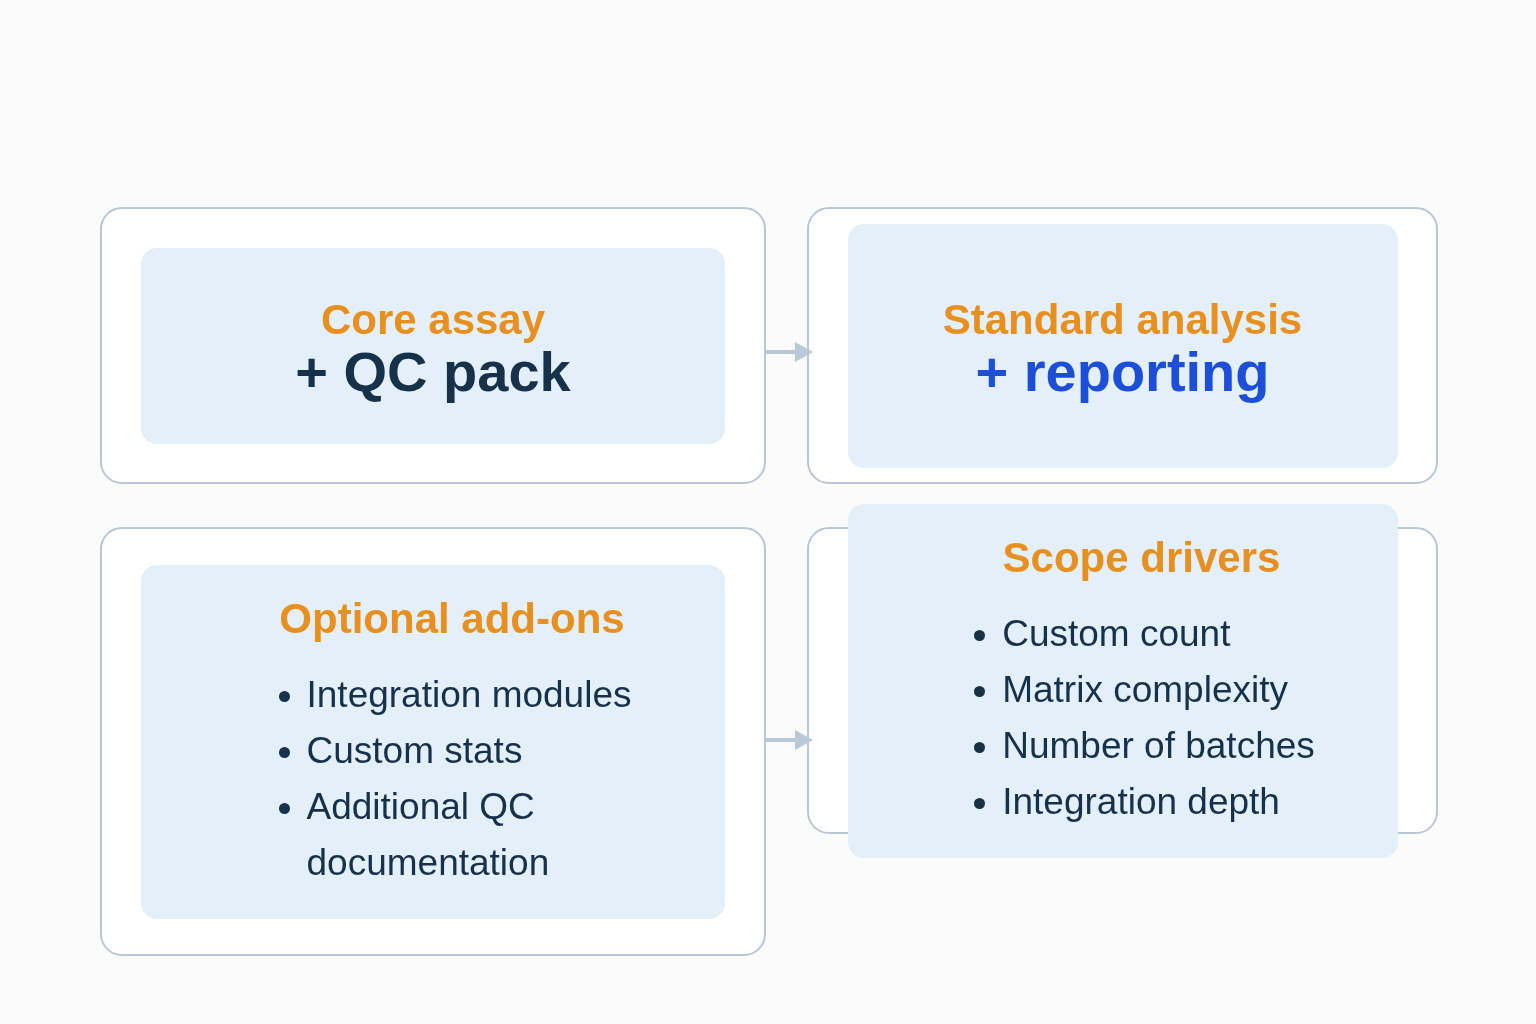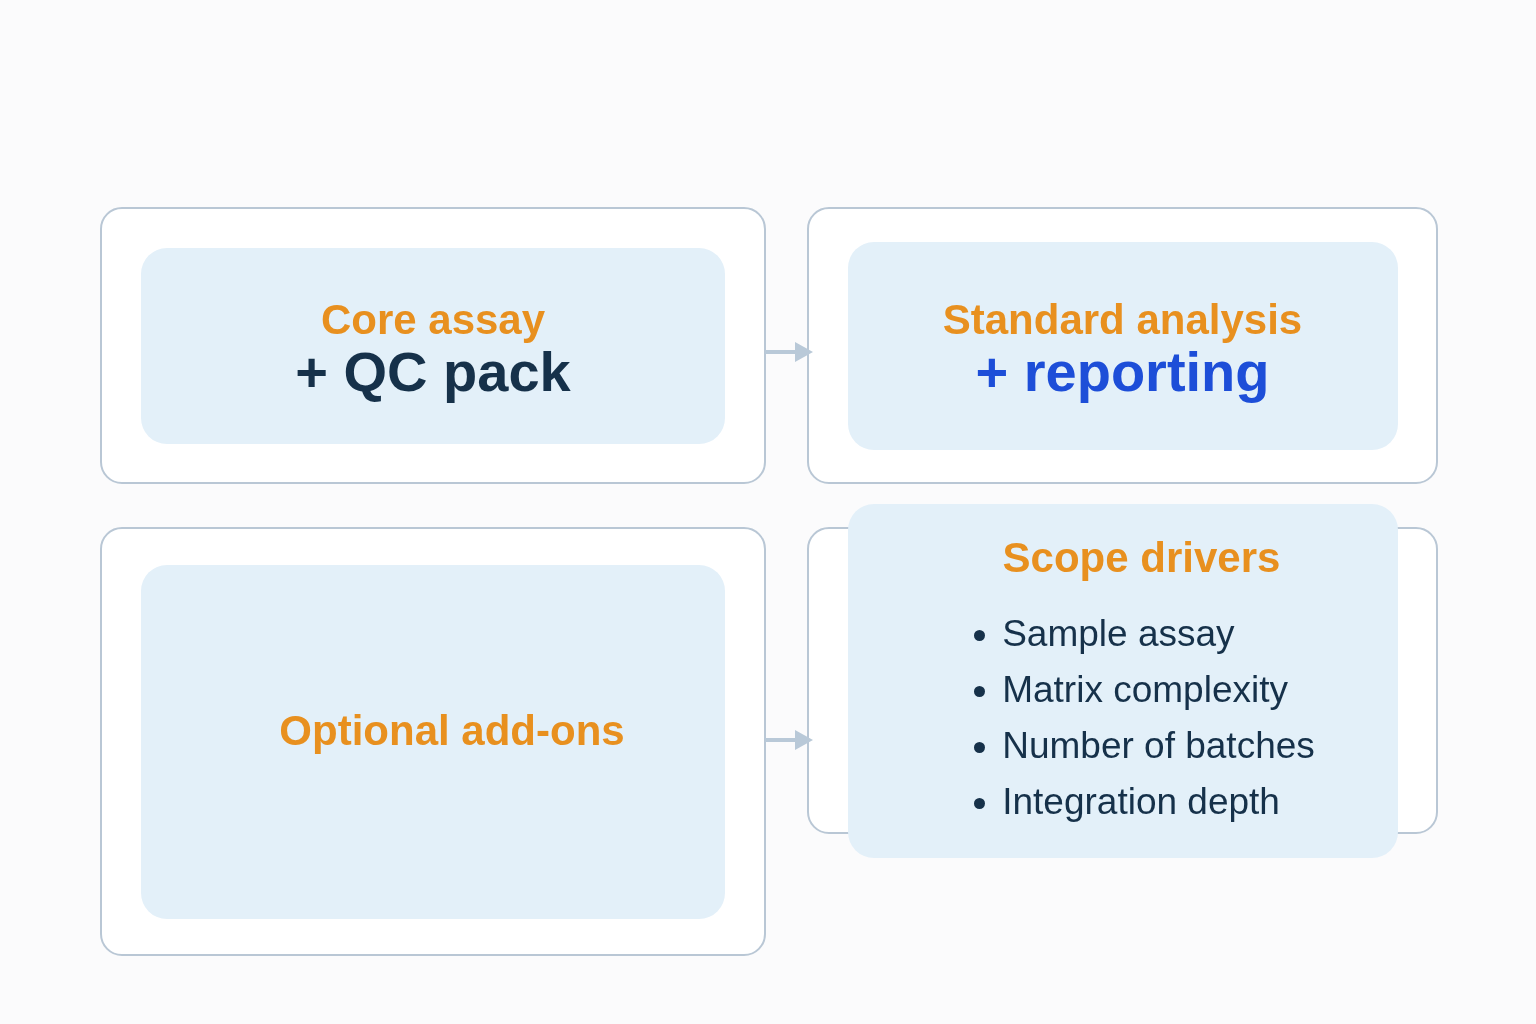--- a/index.html
+++ b/index.html
@@ -49,29 +49,29 @@
   }
 
   .card-tl { left: 100px;  top: 207px; width: 666px; height: 277px; }
   .card-tr { left: 807px;  top: 207px; width: 631px; height: 277px; }
   .card-bl { left: 100px;  top: 527px; width: 666px; height: 429px; }
   .card-br { left: 807px;  top: 527px; width: 631px; height: 307px; }
 
   .panel {
     box-sizing: border-box;
     background: #e3f0f9;
-    border-radius: 26px;
+    border-radius: 16px;
     display: flex;
     flex-direction: column;
     justify-content: center;
     align-items: center;
   }
 
   .card-tl .panel { width: 584px; height: 196px; }
-  .card-tr .panel { width: 550px; height: 208px; }
+  .card-tr .panel { width: 550px; height: 244px; }
   .card-bl .panel { width: 584px; height: 354px; }
   .card-br .panel { width: 550px; height: 354px; }
 
   
   .heading {
     font-size: 42px;
     line-height: 52px;
     font-weight: 700;
     color: #e8901f;
     text-align: center;
@@ -166,30 +166,35 @@
     <div class="panel">
       <div class="heading">Standard analysis</div>
       <div class="subline amber">+ reporting</div>
     </div>
   </div>
 
   <div class="card card-bl">
     <div class="panel">
       <div class="panel-bullets-wrap">
         <div class="heading">Optional add-ons</div>
+        <ul class="bullet-list">
+          <li>Integration modules</li>
+          <li>Custom stats</li>
+          <li style="max-width:312px;">Additional QC documentation</li>
+        </ul>
       </div>
     </div>
   </div>
 
   <div class="card card-br">
     <div class="panel">
       <div class="panel-bullets-wrap">
         <div class="heading">Scope drivers</div>
         <ul class="bullet-list">
-          <li>Sample assay</li>
+          <li>Custom count</li>
           <li>Matrix complexity</li>
           <li>Number of batches</li>
           <li>Integration depth</li>
         </ul>
       </div>
     </div>
   </div>
 
   <div class="arrow arrow-top">
     <div class="shaft"></div>

